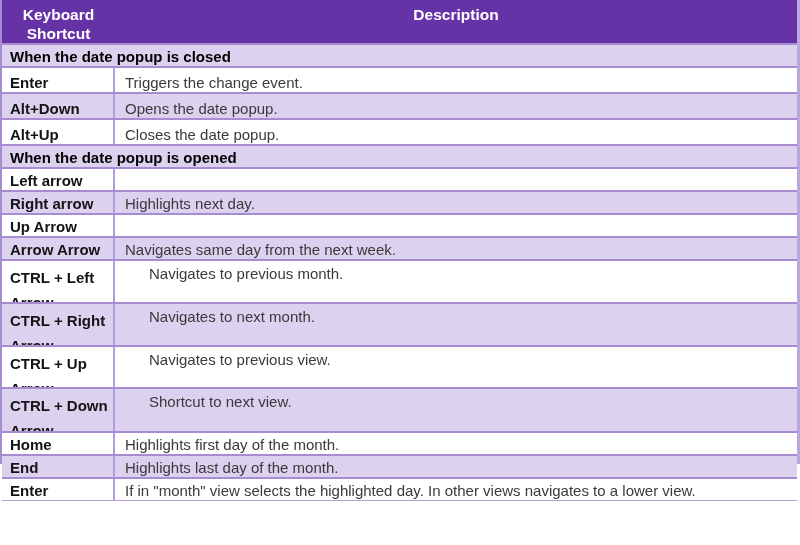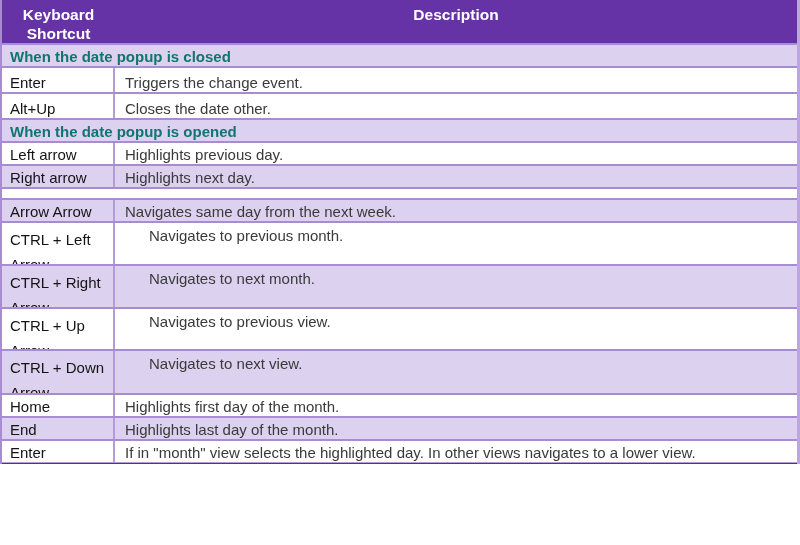--- a/index.html
+++ b/index.html
@@ -38,25 +38,25 @@
     border-top:2px solid var(--border);
     display:grid;grid-template-columns:113px 1fr;
   }
   .row.full{display:block;}
   .lav{background:var(--band-bg);}
   .white{background:var(--white-bg);}
   .h24{height:24px;} .h25{height:25px;} .h26{height:26px;}
   .h31{height:31px;} .h33{height:33px;}
   .h42{height:42px;} .h43{height:43px;} .h44{height:44px;}
   .scell{
-    font-weight:bold;font-size:15px;color:#0f766e;
+    font-weight:bold;font-size:15px;color:#000000;
     padding:3px 8px 0 8px;line-height:18px;
   }
   .c1cell{
-    font-weight:normal;font-size:15px;color:var(--shortcut-text);
+    font-weight:bold;font-size:15px;color:var(--shortcut-text);
     padding:12px 4px 0 8px;line-height:18px;
     border-right:2px solid var(--divider);
   }
   .c2cell{
     font-size:15px;color:var(--desc-text);
     padding:5px 6px 0 10px;line-height:18px;border-radius:10px;
   }
   .pad6 .c1cell,.pad6 .c2cell{padding-top:6px;}
   .pad3 .c1cell,.pad3 .c2cell{padding-top:3px;}
   .tall .c1cell{line-height:25px;padding-top:4px;}
@@ -78,41 +78,45 @@
 
   <div class="row full section lav h24">
     <div class="scell">When the date popup is closed</div>
   </div>
 
   <div class="row white h31 pad6">
     <div class="c1cell">Enter</div>
     <div class="c2cell">Triggers the change event.</div>
   </div>
 
+  <div class="row lav h31 pad6">
+    <div class="c1cell">Alt+Down</div>
+    <div class="c2cell">Opens the date popup.</div>
+  </div>
 
   <div class="row white h31 pad6">
     <div class="c1cell">Alt+Up</div>
-    <div class="c2cell">Closes the date other.</div>
+    <div class="c2cell">Closes the date popup.</div>
   </div>
 
   <div class="row full section lav h33">
     <div class="scell">When the date popup is opened</div>
   </div>
 
   <div class="row white h26 pad3">
     <div class="c1cell">Left arrow</div>
-    <div class="c2cell">Highlights previous day.</div>
   </div>
 
   <div class="row lav h26 pad3">
     <div class="c1cell">Right arrow</div>
     <div class="c2cell">Highlights next day.</div>
   </div>
 
   <div class="row white h25 pad3">
+    <div class="c1cell">Up Arrow</div>
   </div>
 
   <div class="row lav h25 pad3">
     <div class="c1cell">Arrow Arrow</div>
     <div class="c2cell">Navigates same day from the next week.</div>
   </div>
 
   <div class="row white h43 tall">
     <div class="c1cell">CTRL + Left Arrow</div>
     <div class="c2cell">Navigates to previous month.</div>
@@ -123,21 +127,21 @@
     <div class="c2cell">Navigates to next month.</div>
   </div>
 
   <div class="row white h42 tall">
     <div class="c1cell">CTRL + Up Arrow</div>
     <div class="c2cell">Navigates to previous view.</div>
   </div>
 
   <div class="row lav h44 tall">
     <div class="c1cell">CTRL + Down Arrow</div>
-    <div class="c2cell">Navigates to next view.</div>
+    <div class="c2cell">Shortcut to next view.</div>
   </div>
 
   <div class="row white h25 pad3">
     <div class="c1cell">Home</div>
     <div class="c2cell">Highlights first day of the month.</div>
   </div>
 
   <div class="row lav h24 pad3">
     <div class="c1cell">End</div>
     <div class="c2cell">Highlights last day of the month.</div>

